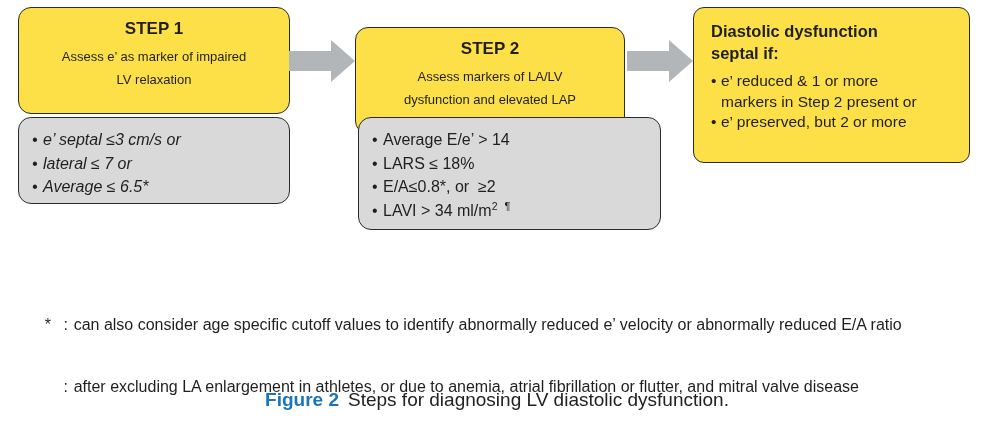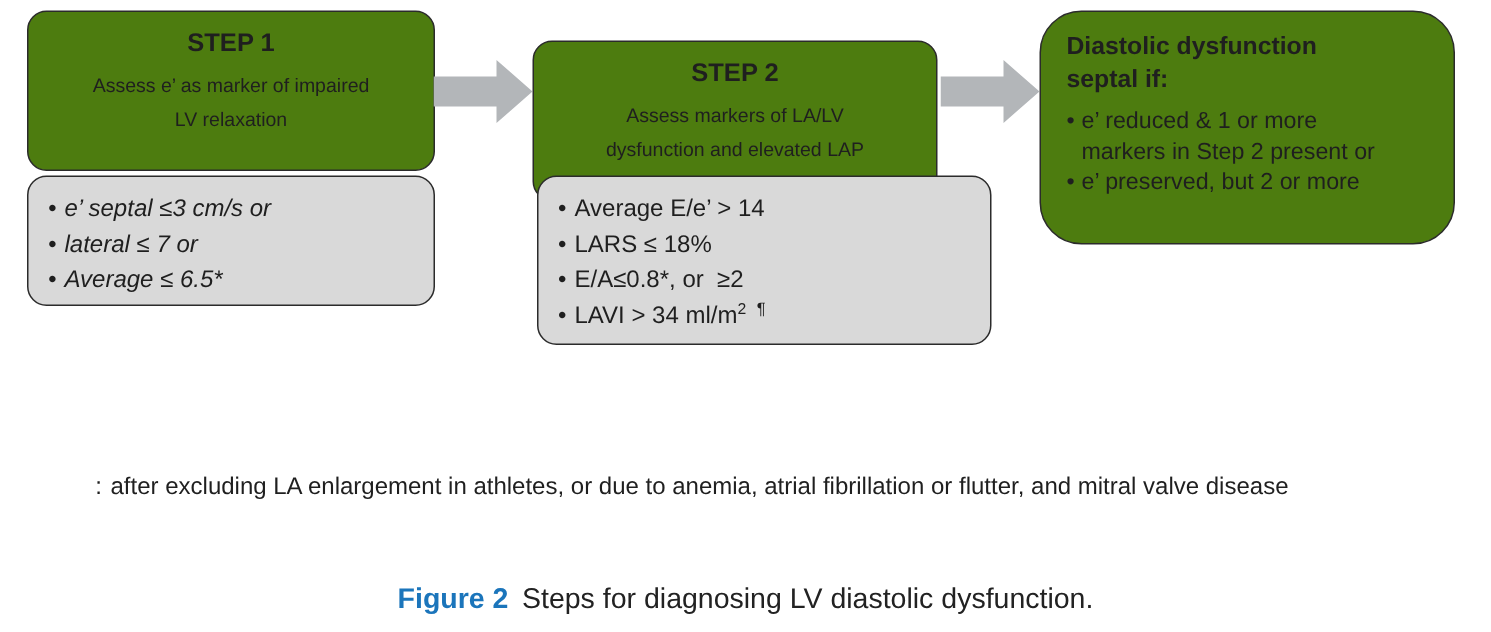--- a/index.html
+++ b/index.html
@@ -1,36 +1,36 @@
 <!DOCTYPE html>
 <html><head>
 <meta charset="utf-8">
 <style>
   :root { --accent:#1b75bb; --ink:#1f1f1f; --border:#2b2b2b; --grayfill:#d9d9d9; --arrow:#b3b6b9; }
   * { margin:0; padding:0; box-sizing:border-box; }
   body { background:#fff; font-family:"Liberation Sans", sans-serif; color:var(--ink); }
   #canvas { position:relative; width:994px; height:421px; background:#ffffff; overflow:hidden; }
 
-  .box { position:absolute; border:1.6px solid var(--border); border-radius:13px; background:#4d7c0f; }
+  .box { position:absolute; border:1.6px solid var(--border); border-radius:13px; background:#fde047; }
   .box.gray { background:var(--grayfill); }
 
   #step1-main { left:18px; top:7px; width:272px; height:107px; text-align:center; padding-top:11px; }
   #step2-main { left:355px; top:7px; width:270px; height:107px; text-align:center; padding-top:11px;margin-top:20px; }
   .box-title { font-weight:bold; font-size:17px; line-height:20px; margin-bottom:7px; }
   .box-sub { font-size:13px; line-height:22.5px; white-space:nowrap; }
 
   #step1-criteria { left:18px; top:117px; width:272px; height:87px; padding:10px 0 0 13px; }
   #step2-criteria { left:358px; top:117px; width:303px; height:113px; padding:10px 0 0 13px; }
   .crit { display:flex; font-size:16px; line-height:23.5px; white-space:pre; }
   #step1-criteria .crit { font-style:italic; }
   .dot { width:11px; flex:none; }
   .crit sup { font-size:10.5px; line-height:10px; position:relative; top:2px; }
   .crit sup.pilcrow { margin-left:7px; font-size:11px; }
 
-  #result-box { left:693px; top:7px; width:277px; height:156px; border-radius:28px; padding:13px 10px 0 17px; }
+  #result-box { left:693px; top:7px; width:277px; height:156px; border-radius:11px; padding:13px 10px 0 17px; }
   .result-title { font-weight:bold; font-size:16.5px; line-height:21.5px; white-space:nowrap; }
   .rbullets { margin-top:7px; }
   .rbullet { display:flex; font-size:15.5px; line-height:20.5px; }
   .rbullet .dot { width:10px; }
   .rb-lines div { white-space:nowrap; }
 
   .arrow { position:absolute; }
   #arrow1 { left:289px; top:40px; }
   #arrow2 { left:627px; top:40px; }
 
@@ -122,20 +122,23 @@
         <span class="dot">•</span>
         <span class="rb-lines">
           <div>e’ preserved, but 2 or more</div>
         </span>
       </div>
     </div>
   </div>
 
   <div id="footnotes">
     <div class="fn-line">
+      <span class="fn-sym">*</span><span class="fn-sep">:</span><span>can also consider age specific cutoff values to identify abnormally reduced e’ velocity or abnormally reduced E/A ratio</span>
+    </div>
+    <div class="fn-line">
       <span class="fn-sym"></span><span class="fn-sep">:</span><span>after excluding LA enlargement in athletes, or due to anemia, atrial fibrillation or flutter, and mitral valve disease</span>
     </div>
     <div class="fn-line">
       
     </div>
 
   </div>
 
   <div id="caption">
     <span class="fig-label">Figure 2</span><span>Steps for diagnosing LV diastolic dysfunction.</span>

